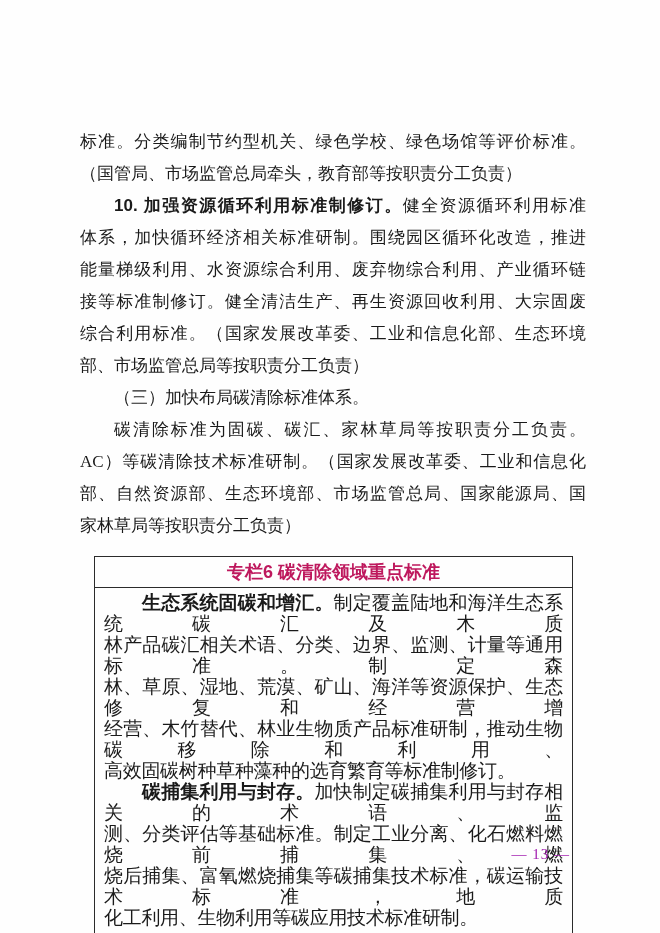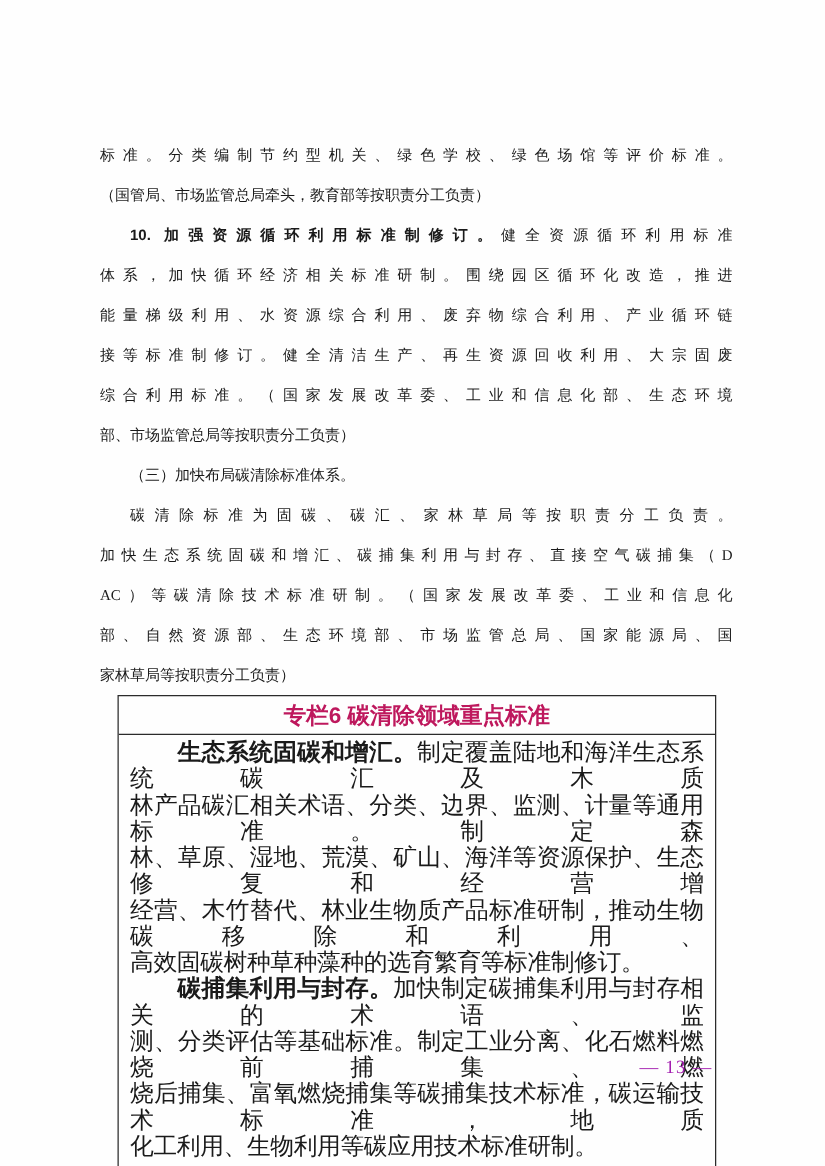--- a/index.html
+++ b/index.html
@@ -14,23 +14,23 @@
     margin: 0 auto;
     background: #fefefe;
     overflow: hidden;
     color: #1a1a1a;
     font-family: "Liberation Serif", "DejaVu Serif", serif;
   }
   
   .body-text {
     position: absolute;
     left: 80px;
-    top: 108px;
+    top: 126px;
     width: 506px;
-    font-size: 12px;
+    font-size: 17px;
     line-height: 32px;
   }
   .tline {
     text-align: left;
     white-space: normal;
   }
   .tline.just {
     text-align: justify;
     text-align-last: justify;
   }
@@ -88,21 +88,20 @@
       <div class="tline just"><span>标准。分类编制节约型机关、绿色学校、绿色场馆等评价标准。</span></div>
       <div class="tline"><span>（国管局、市场监管总局牵头，教育部等按职责分工负责）</span></div>
       <div class="tline just ind"><span class="b">10. 加强资源循环利用标准制修订。</span><span>健全资源循环利用标准</span></div>
       <div class="tline just"><span>体系，加快循环经济相关标准研制。围绕园区循环化改造，推进</span></div>
       <div class="tline just"><span>能量梯级利用、水资源综合利用、废弃物综合利用、产业循环链</span></div>
       <div class="tline just"><span>接等标准制修订。健全清洁生产、再生资源回收利用、大宗固废</span></div>
       <div class="tline just"><span>综合利用标准。（国家发展改革委、工业和信息化部、生态环境</span></div>
       <div class="tline"><span>部、市场监管总局等按职责分工负责）</span></div>
       <div class="tline ind"><span>（三）加快布局碳清除标准体系。</span></div>
       <div class="tline just ind"><span>碳清除标准为固碳、碳汇、家林草局等按职责分工负责。</span></div>
-      <div class="tline just"><span>加快生态系统固碳和增汇、碳捕集利用与封存、直接空气碳捕集（D</span></div>
       <div class="tline just"><span>AC）等碳清除技术标准研制。（国家发展改革委、工业和信息化</span></div>
       <div class="tline just"><span>部、自然资源部、生态环境部、市场监管总局、国家能源局、国</span></div>
       <div class="tline"><span>家林草局等按职责分工负责）</span></div>
     </div>
 
   <div class="spotlight-box">
     <div class="box-title">专栏6  碳清除领域重点标准</div>
     <div class="box-body">
         <div class="tline just ind"><span class="b">生态系统固碳和增汇。</span><span>制定覆盖陆地和海洋生态系统碳汇及木质</span></div>
         <div class="tline just"><span>林产品碳汇相关术语、分类、边界、监测、计量等通用标准。制定森</span></div>

